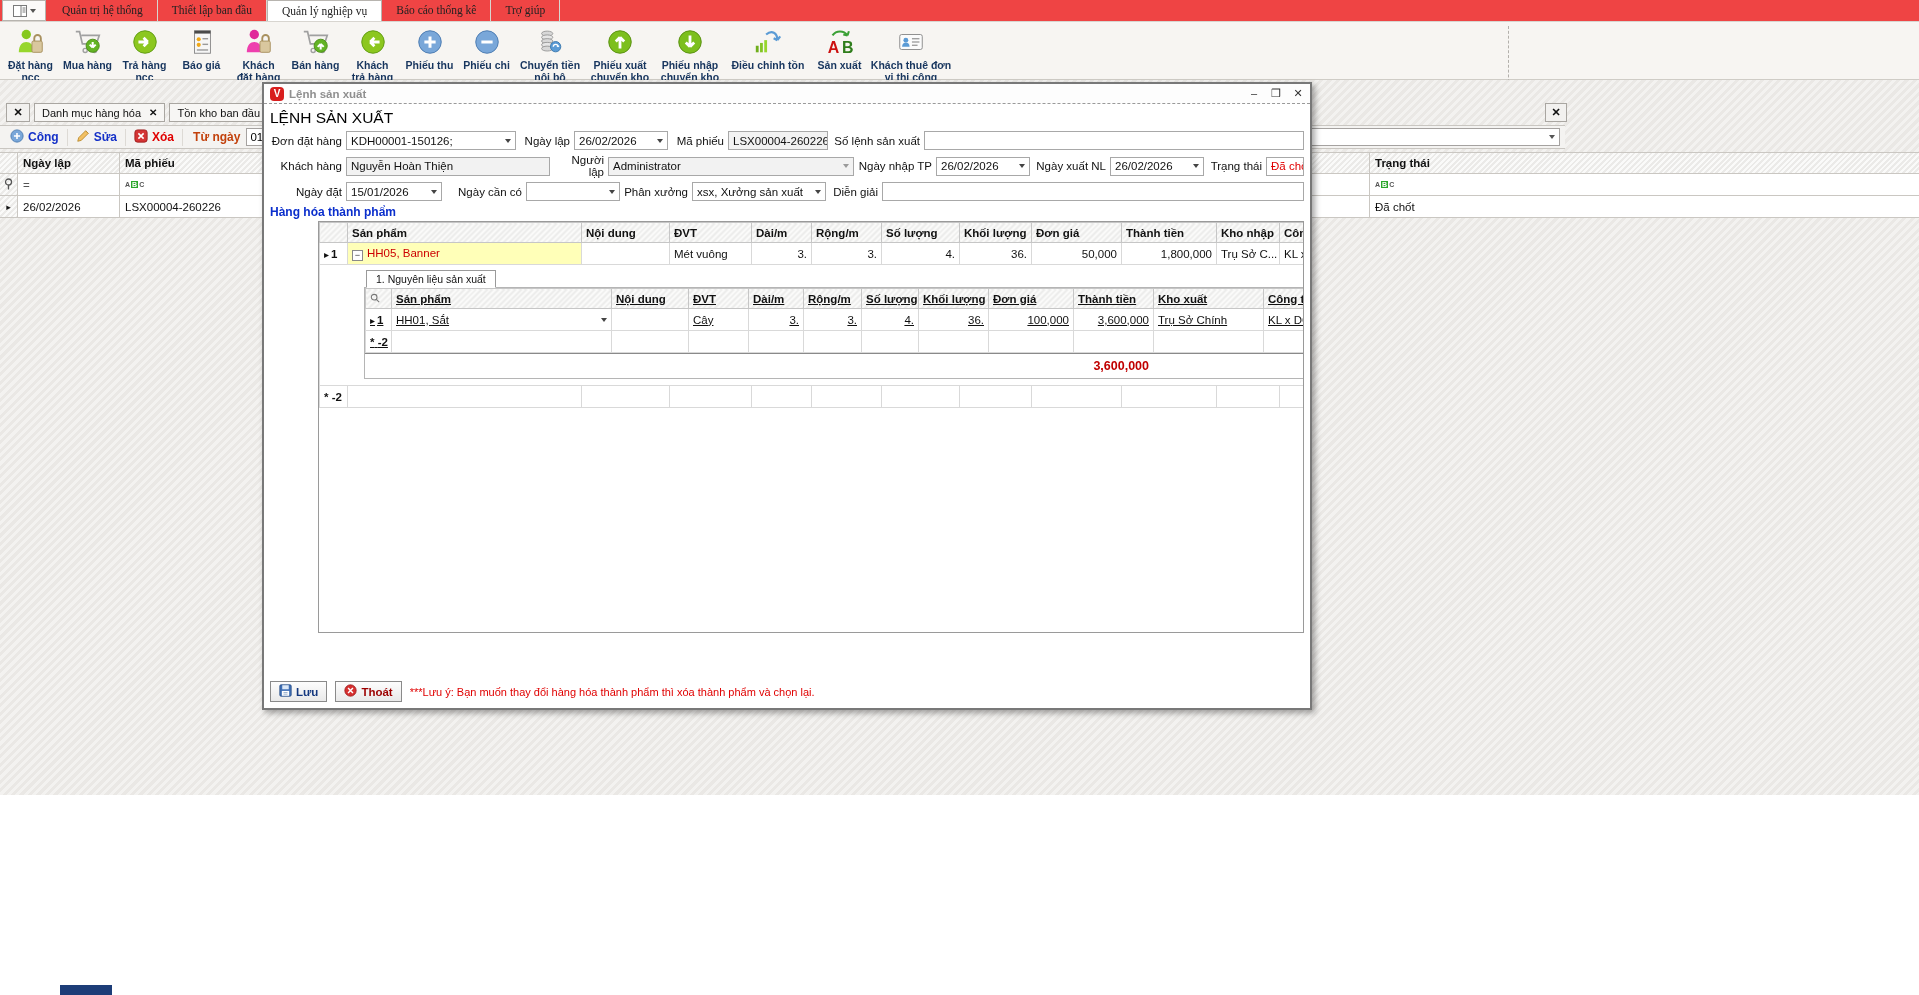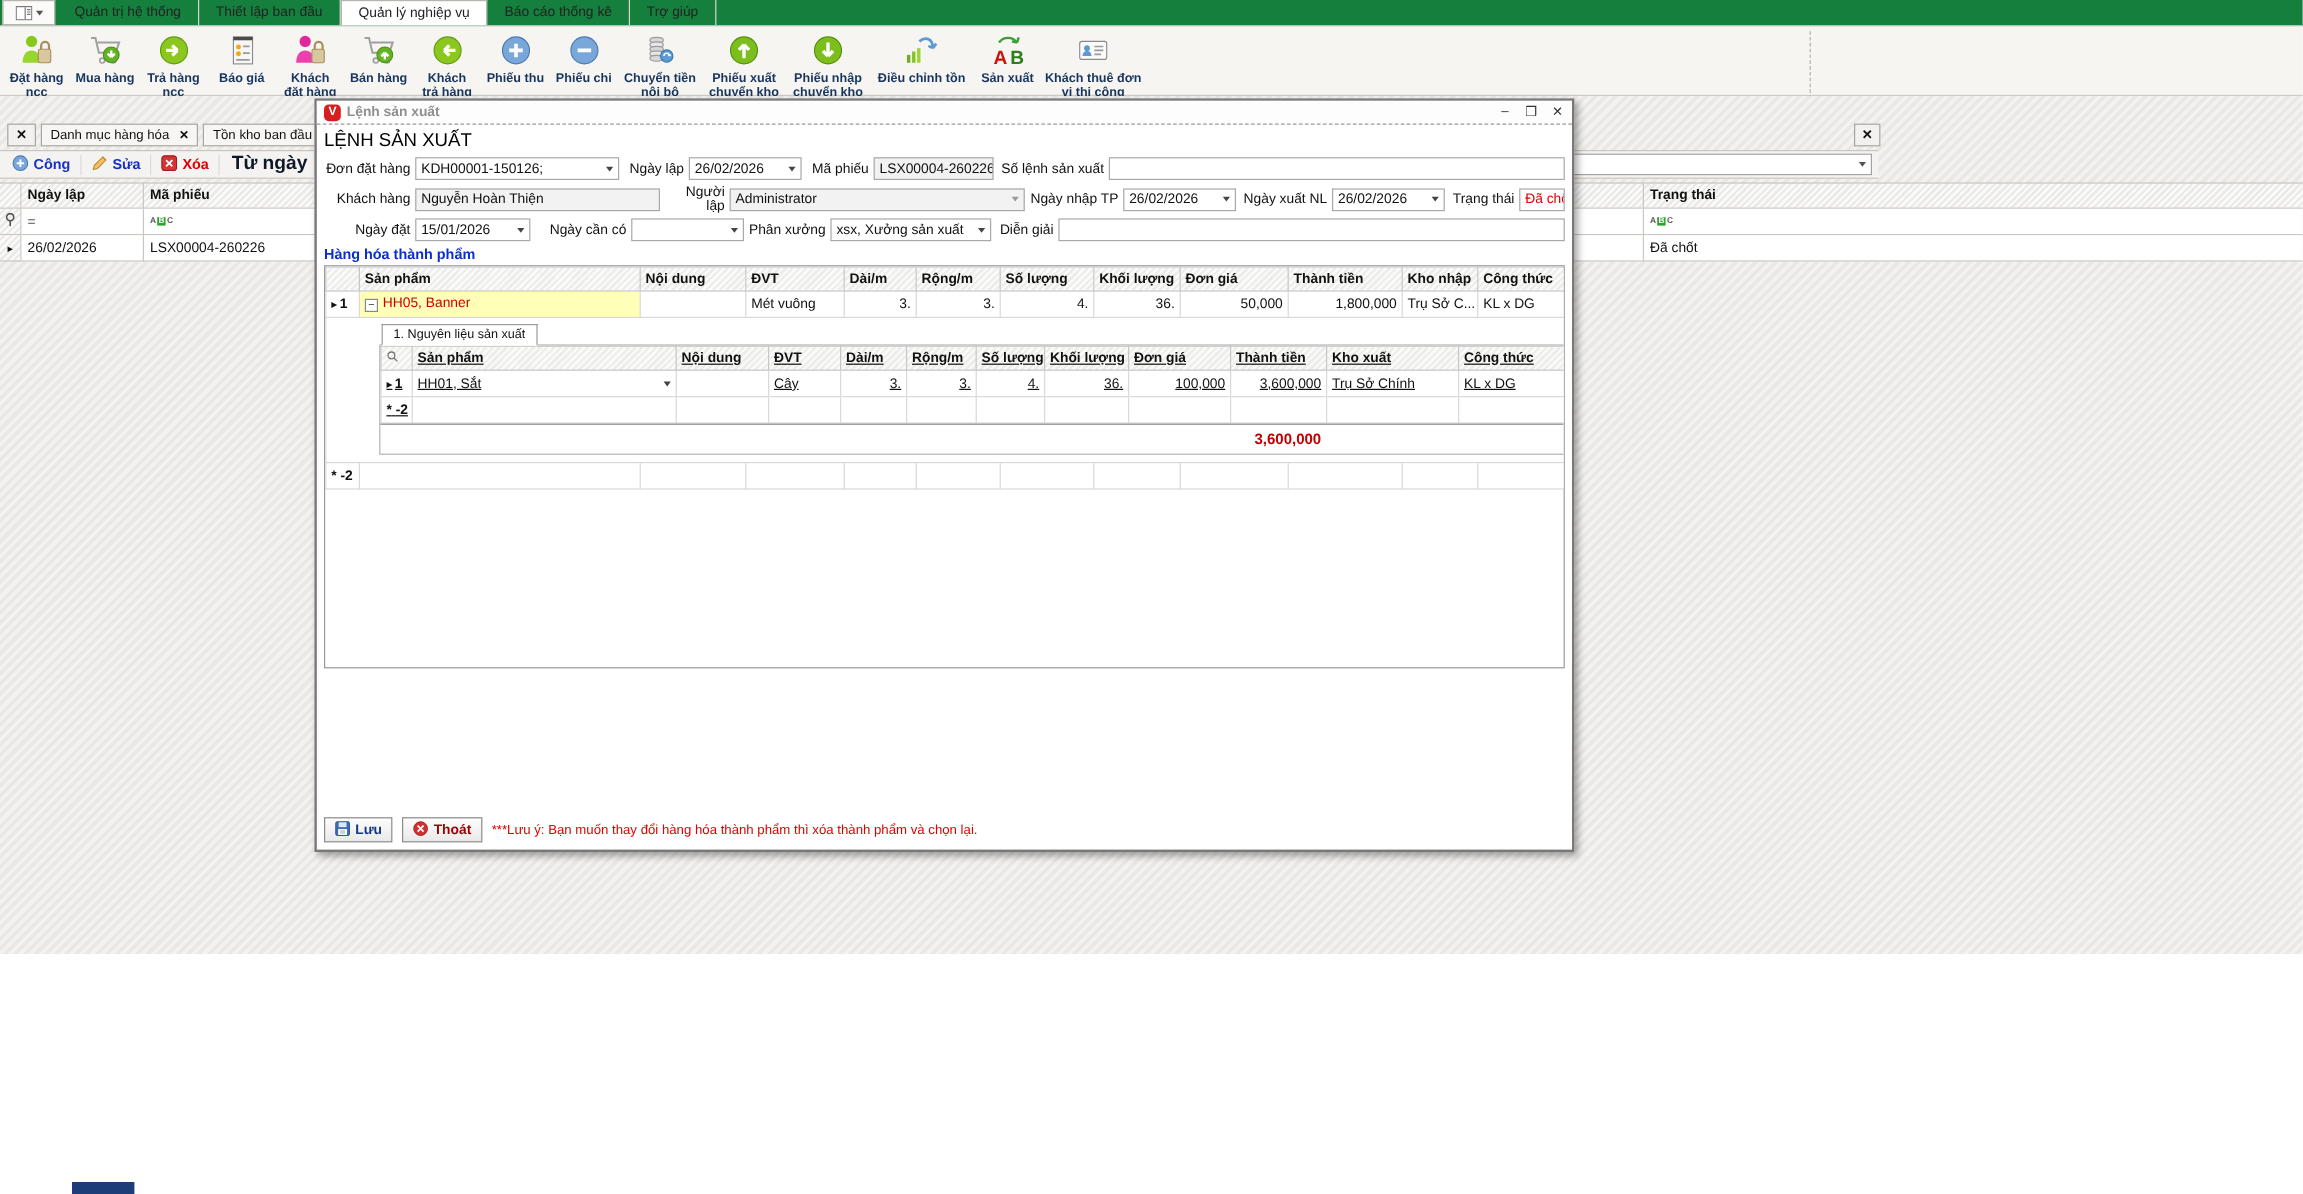--- a/index.html
+++ b/index.html
@@ -2,21 +2,21 @@
 <html><head>
 <meta charset="utf-8">
 <style>
   * { box-sizing: border-box; margin: 0; padding: 0; }
   html,body { width:1919px; height:995px; overflow:hidden; background:#fff;
     font-family:"Liberation Sans", sans-serif; font-size:12px; color:#111; }
   .screen { position:relative; width:1919px; height:995px; }
 
   
   .menubar { position:absolute; left:0; top:0; width:100%; height:22px;
-    background:#15803d; border-bottom:1px solid #d8d5d0; display:flex; align-items:stretch; }
+    background:#ef4444; border-bottom:1px solid #d8d5d0; display:flex; align-items:stretch;font-family:Liberation Serif, serif; }
   .launcher { width:44px; border:1px solid #b7b4af; background:#fbfaf9; display:flex;
     align-items:center; justify-content:center; gap:3px; margin:0 2px; }
   .launcher svg { display:block; }
   .tri-down { width:0; height:0; border-left:3px solid transparent; border-right:3px solid transparent; border-top:4px solid #555; }
   .mtab { padding:4px 14px 3px; font-size:11.5px; color:#222; border-right:1px solid #d8d5d0; background:transparent; }
   .mtab.active { background:#ffffff; border:1px solid #b7b4af; border-bottom:none; }
 
   
   .ribbon { position:absolute; left:0; top:22px; width:100%; height:58px;
     background:#f7f5f2; border-bottom:1px solid #cfccc6; display:flex; align-items:flex-start; padding:2px 0 0 2px; }
@@ -31,21 +31,21 @@
     background:repeating-linear-gradient(135deg,#f3f2f0 0 3px,#eae8e5 3px 6px); }
   .doctabs { position:absolute; left:6px; top:23px; height:19px; display:flex; align-items:stretch; gap:4px; font-size:11px; }
   .dt-close { width:24px; background:#f2f1ef; border:1px solid #a9a6a1; display:flex; align-items:center; justify-content:center; font-weight:bold; }
   .dtab { background:#f7f6f4; border:1px solid #a9a6a1; display:flex; align-items:center; gap:8px; padding:0 7px; }
   .dt-x { font-weight:bold; font-size:10px; }
   .dt-right { position:absolute; left:1539px; top:0; width:22px; height:19px; background:#f2f1ef; border:1px solid #a9a6a1; display:flex; align-items:center; justify-content:center; font-weight:bold; }
   .crudbar { position:absolute; left:0; top:45px; width:1565px; height:24px; background:#f4f3f1;
     border-top:1px solid #c9c6c1; border-bottom:1px solid #c9c6c1; display:flex; align-items:center; padding-left:8px; gap:6px; }
   .cb-item { display:flex; align-items:center; gap:4px; font-weight:bold; font-size:12px; padding:0 8px 0 2px; border-right:1px solid #dddad5; }
   .cb-blue { color:#1430c8; } .cb-red { color:#e00000; }
-  .cb-lbl { color:#0f172a; font-weight:bold; font-size:16px; margin-left:4px; }
+  .cb-lbl { color:#c2410c; font-weight:bold; font-size:12px; margin-left:4px; }
   .cb-date { width:332px; height:18px; border:1px solid #a5a2a0; font-size:11.5px; padding:0 3px; font-family:"Liberation Sans",sans-serif; }
   .cb-combo-end { position:absolute; left:1250px; top:48px; width:310px; height:18px; background:#fff; border:1px solid #a5a2a0; display:flex; align-items:center; justify-content:flex-end; padding-right:4px; }
 
   .bggrid { position:absolute; left:0; top:72px; width:1919px; }
   .bgrow { display:flex; height:22px; }
   .bgcell { border-right:1px solid #cac7c2; border-bottom:1px solid #cac7c2; padding:3px 5px; font-size:11.5px; display:flex; align-items:center; }
   .bghead { background:repeating-linear-gradient(135deg,#fafaf9 0 2px,#ebeae8 2px 4px); font-weight:bold; border-top:1px solid #cac7c2; }
   .bgbody { background:#fff; }
   .ind { width:18px; justify-content:center; background:repeating-linear-gradient(135deg,#fafaf9 0 2px,#ebeae8 2px 4px); }
   .c-ngaylap { width:102px; } .c-maphieu { width:1250px; } .c-trangthai { width:549px; border-right:none; }
@@ -82,21 +82,21 @@
     padding:0 4px; font-size:11.5px; flex:none; overflow:hidden; white-space:nowrap; }
   .combo .arr { margin-left:auto; width:0; height:0; border-left:3.5px solid transparent; border-right:3.5px solid transparent; border-top:4px solid #444; }
   .combo .arr.gray { border-top-color:#9a9a9a; }
   .ro { background:#f2f2f2; }
   .red-text { color:#e00000; }
   .grow { flex:1 1 auto; }
 
   .section-title { color:#0a2ecc; font-weight:bold; font-size:12px; margin:3px 0 2px 0; }
 
   
-  .pgrid { border:1px solid #9a9a9a; height:336px; overflow:hidden; background:#fff; }
+  .pgrid { border:1px solid #9a9a9a; height:412px; overflow:hidden; background:#fff;margin-left:48px; }
   table.grid { border-collapse:collapse; table-layout:fixed; width:1034px; font-size:11.5px; }
   table.grid th { background:repeating-linear-gradient(135deg,#fbfbfa 0 2px,#ececeb 2px 4px);
     border:1px solid #c6c6c6; font-weight:bold; text-align:left; padding:3px 4px; height:20px; overflow:hidden; white-space:nowrap; }
   table.grid td { border:1px solid #d9d9d9; padding:2px 4px; height:22px; background:#fff; overflow:hidden; white-space:nowrap; }
   td.indc, th.indc { background:repeating-linear-gradient(135deg,#fbfbfa 0 2px,#ececeb 2px 4px); text-align:left; padding:2px 2px; }
   .num { text-align:right; }
   .prod-sel { background:#ffffb8 !important; color:#cc0000; font-weight:normal; }
   .exp-box { display:inline-flex; width:11px; height:11px; border:1px solid #8a8a8a; background:#fff;
     align-items:center; justify-content:center; font-size:9px; line-height:1; color:#333; margin-right:4px; vertical-align:-1px; }
   .marker { font-size:10px; margin-right:2px; }

